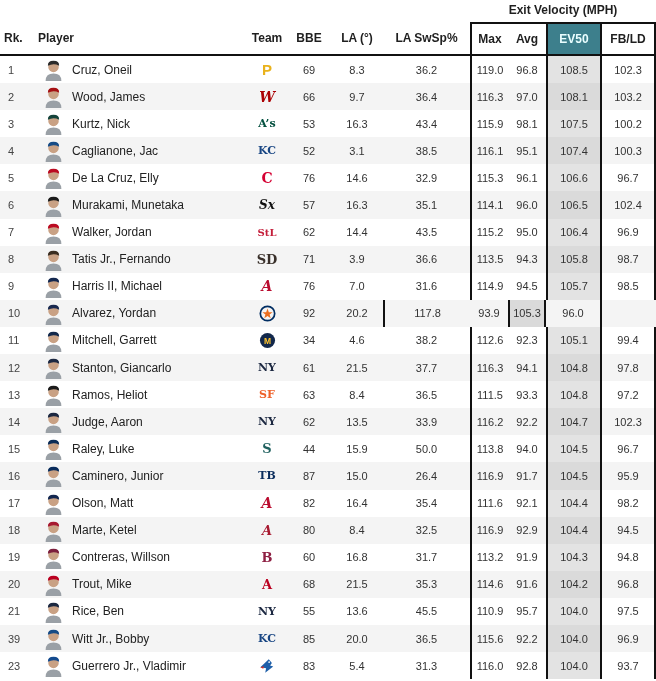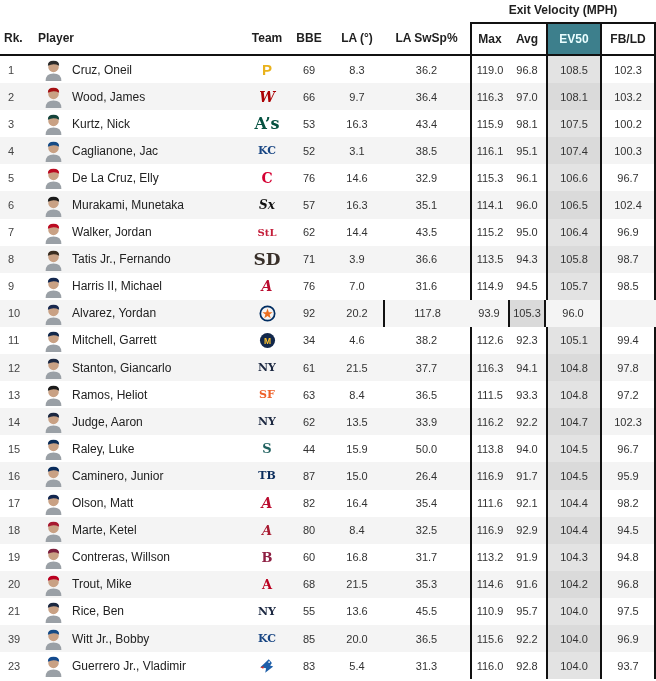--- a/index.html
+++ b/index.html
@@ -102,21 +102,21 @@
       <div class="grid-row body-row">
     <div class="cell c-rk">3</div>
     <div class="cell c-avatar">
       <svg width="21" height="23" viewBox="0 0 24 26">
         <path d="M3 26 Q3 17.5 12 17.5 Q21 17.5 21 26 Z" fill="#9aa0a6"></path>
         <circle cx="12" cy="10" r="6" fill="#c9a184"></circle>
         <path class="cap" d="M5.6 8.6 Q5.2 3 12 3 Q18.8 3 18.4 8.6 Q15 6.8 12 6.9 Q9 7 5.6 8.6 Z" fill="#14433a"></path>
       </svg>
     </div>
     <div class="cell c-player">Kurtz, Nick</div>
-    <div class="cell c-team logo-serif" style="color: rgb(5, 81, 64); font-size: 16px;">A’s</div>
+    <div class="cell c-team logo-serif" style="color: rgb(5, 81, 64); font-size: 11px;">A’s</div>
     <div class="cell c-num">53</div>
     <div class="cell c-num">16.3</div>
     <div class="cell c-num">43.4</div>
     <div class="cell c-num c-max">115.9</div>
     <div class="cell c-num">98.1</div>
     <div class="cell c-num c-ev50">107.5</div>
     <div class="cell c-num c-fbld">100.2</div>
   </div>
       <div class="grid-row body-row stripe">
     <div class="cell c-rk">4</div>
@@ -197,21 +197,21 @@
       <div class="grid-row body-row stripe">
     <div class="cell c-rk">8</div>
     <div class="cell c-avatar">
       <svg width="21" height="23" viewBox="0 0 24 26">
         <path d="M3 26 Q3 17.5 12 17.5 Q21 17.5 21 26 Z" fill="#9aa0a6"></path>
         <circle cx="12" cy="10" r="6" fill="#c9a184"></circle>
         <path class="cap" d="M5.6 8.6 Q5.2 3 12 3 Q18.8 3 18.4 8.6 Q15 6.8 12 6.9 Q9 7 5.6 8.6 Z" fill="#3a2d20"></path>
       </svg>
     </div>
     <div class="cell c-player">Tatis Jr., Fernando</div>
-    <div class="cell c-team logo-serif" style="color: rgb(57, 48, 42); font-size: 17px;">SD</div>
+    <div class="cell c-team logo-serif" style="color: rgb(57, 48, 42); font-size: 13px;">SD</div>
     <div class="cell c-num">71</div>
     <div class="cell c-num">3.9</div>
     <div class="cell c-num">36.6</div>
     <div class="cell c-num c-max">113.5</div>
     <div class="cell c-num">94.3</div>
     <div class="cell c-num c-ev50">105.8</div>
     <div class="cell c-num c-fbld">98.7</div>
   </div>
       <div class="grid-row body-row">
     <div class="cell c-rk">9</div>

